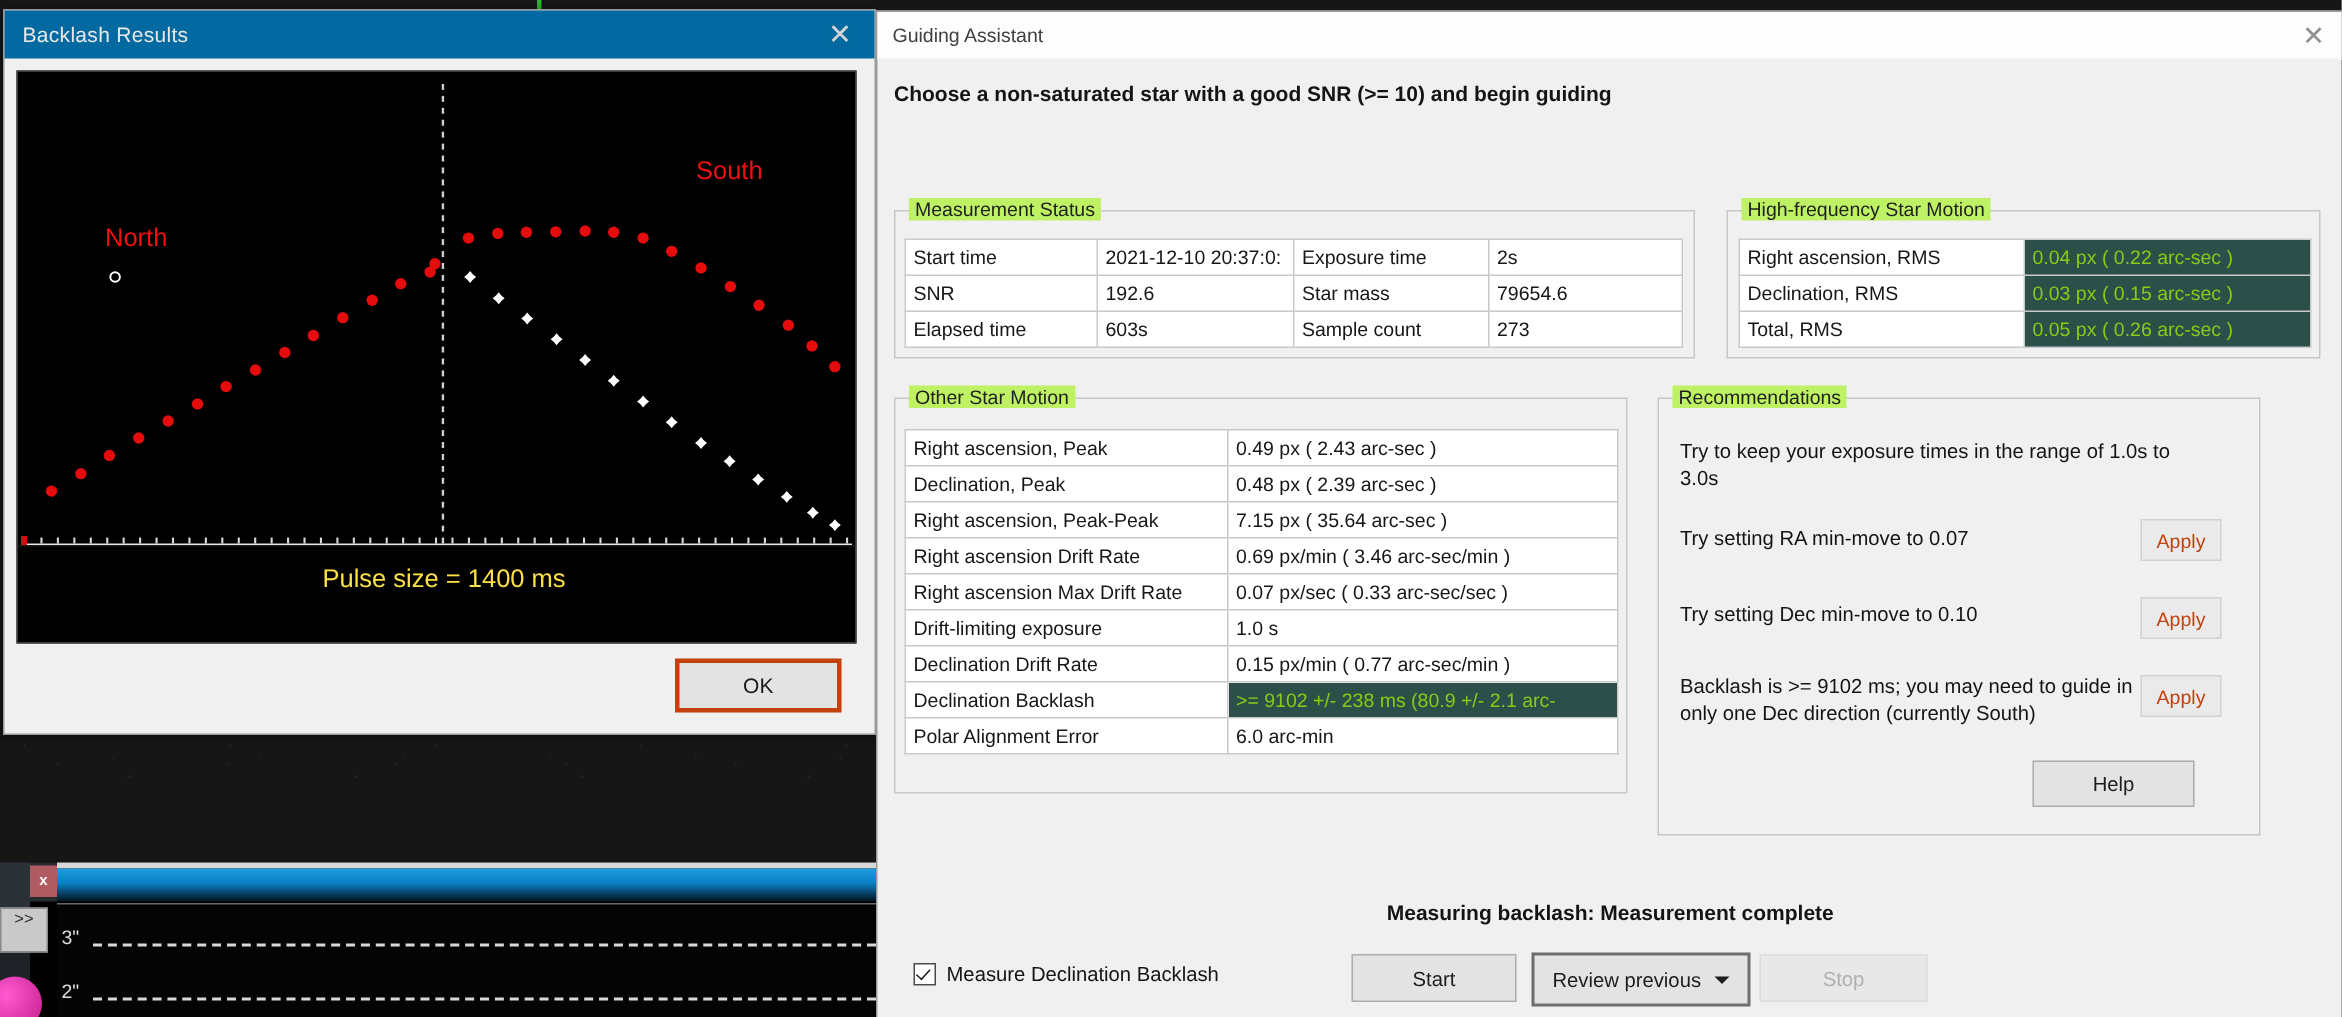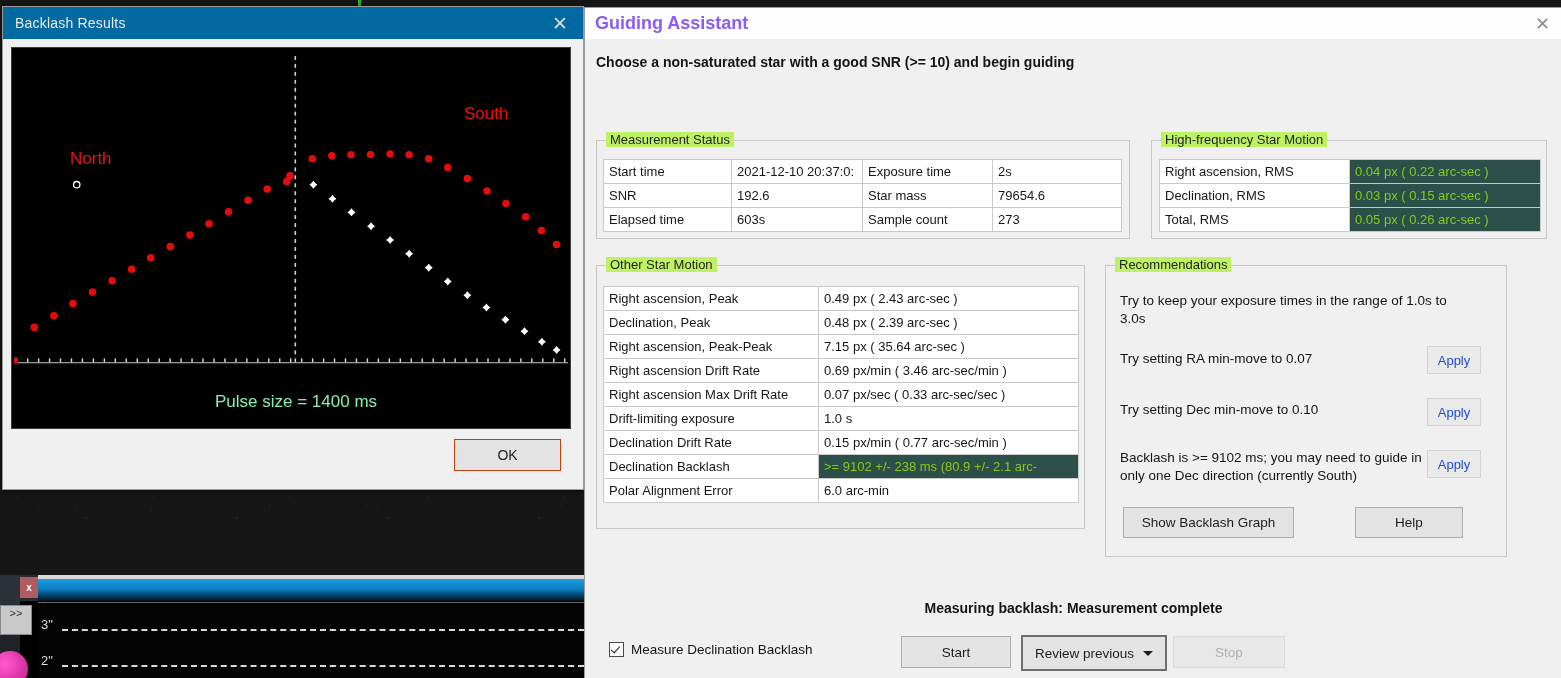--- a/index.html
+++ b/index.html
@@ -51,52 +51,52 @@
   #bd-title{color:#e8e8e8;font-size:14px;letter-spacing:.2px;}
   #bd-close{position:absolute;right:0;top:0;width:46px;height:32px;color:#d5d5d5;
     font-size:19px;display:flex;align-items:center;justify-content:center;cursor:default;}
   #bd-body{padding:8px;}
   #bd-plot{position:relative;width:560px;height:382px;background:#000;border:1px solid #3c3c3c;
     box-sizing:border-box;overflow:hidden;}
   #plot-canvas{position:absolute;left:0;top:0;width:100%;height:100%;}
   .plot-label{position:absolute;font-size:17px;font-family:"Liberation Sans",sans-serif;}
   #lbl-north{left:58px;top:56px;color:#f01010;margin-top:45px;}
   #lbl-south{left:452px;top:56px;color:#f01010;}
-  #lbl-pulse{left:203px;top:344px;color:#86efac;font-size:17px;}
+  #lbl-pulse{left:203px;top:328px;color:#fde047;font-size:17px;}
   #bd-footer{height:52px;position:relative;}
   #ok-button{position:absolute;right:14px;top:10px;width:105px;height:30px;background:#e3e3e3;
-    border:1px solid #c2410c;color:#1d1d1d;font-size:14px;display:flex;align-items:center;
+    border:3px solid #c2410c;color:#1d1d1d;font-size:14px;display:flex;align-items:center;
     justify-content:center;cursor:default;}
 
   
   #ga-dialog{position:absolute;left:584px;top:7px;width:977px;height:671px;background:#f0f0f0;
     border:1px solid #9a9a9a;}
   #ga-titlebar{height:31px;background:#fdfdfd;position:relative;display:flex;align-items:center;
     padding-left:10px;border-bottom:1px solid #f0f0f0;}
-  #ga-title{color:#8b5cf6;font-size:18px;font-weight:bold;}
+  #ga-title{color:#404040;font-size:13px;}
   #ga-close{position:absolute;right:12px;top:0;height:31px;display:flex;align-items:center;
     color:#8e8e8e;font-size:18px;cursor:default;}
   #ga-instruction{position:absolute;left:11px;top:46px;font-size:14px;font-weight:bold;color:#141414;}
 
   
   .groupbox{position:absolute;border:1px solid #c7c7c7;}
   .groupbox > .gb-title{position:absolute;top:-9px;left:9px;background:#bef264;padding:0 4px;
     font-size:13px;color:#1f1f1f;white-space:nowrap;}
 
   
   table.grid{border-collapse:collapse;font-size:13px;color:#161616;background:#fff;
     table-layout:fixed;}
   table.grid td{border:1px solid #c9c9c9;padding:2px 5px;height:19px;white-space:nowrap;
     overflow:hidden;}
   td.hl{background:#2d4f4a;color:#84cc16;border-color:#2d4f4a;}
 
   
   .rec-row{position:absolute;font-size:13.5px;color:#141414;line-height:1.35;}
   .apply-btn{position:absolute;width:52px;height:26px;background:#eaeaea;border:1px solid #d2d2d2;
-    color:#1d4ed8;font-size:13px;display:flex;align-items:center;justify-content:center;cursor:default;}
+    color:#c2410c;font-size:13px;display:flex;align-items:center;justify-content:center;cursor:default;}
   .big-btn{position:absolute;background:#e3e3e3;border:1px solid #adadad;color:#1d1d1d;
     font-size:13.5px;display:flex;align-items:center;justify-content:center;cursor:default;}
 
   #ga-status{position:absolute;left:0;right:0;top:568px;text-align:center;font-size:14px;
     font-weight:bold;color:#141414;margin-top:24px;}
 
   #ga-checkbox-wrap{position:absolute;left:24px;top:634px;display:flex;align-items:center;gap:7px;}
   #ga-checkbox{width:13px;height:13px;border:1px solid #4a4a4a;background:#fff;position:relative;}
   #ga-checkbox::after{content:"";position:absolute;left:3px;top:1px;width:4px;height:8px;
     border:solid #1b1b1b;border-width:0 1.6px 1.6px 0;transform:rotate(42deg);}
@@ -415,21 +415,20 @@
 
     <div class="rec-row" style="left:14px;top:84px;width:300px;">Try setting RA min-move to 0.07</div>
     <div class="apply-btn" style="left:321px;top:80px;">Apply</div>
 
     <div class="rec-row" style="left:14px;top:135px;width:300px;">Try setting Dec min-move to 0.10</div>
     <div class="apply-btn" style="left:321px;top:132px;">Apply</div>
 
     <div class="rec-row" style="left:14px;top:183px;width:322px;">Backlash is &gt;= 9102 ms; you may need to guide in only one Dec direction (currently South)</div>
     <div class="apply-btn" style="left:321px;top:184px;">Apply</div>
 
-    <div class="big-btn" style="left:17px;top:241px;width:169px;height:29px;">Show Backlash Graph</div>
     <div class="big-btn" style="left:249px;top:241px;width:106px;height:29px;">Help</div>
   </div>
 
   <div id="ga-status">Measuring backlash: Measurement complete</div>
 
   <div id="ga-checkbox-wrap">
     <div id="ga-checkbox"></div>
     <div id="ga-checkbox-label">Measure Declination Backlash</div>
   </div>
 

